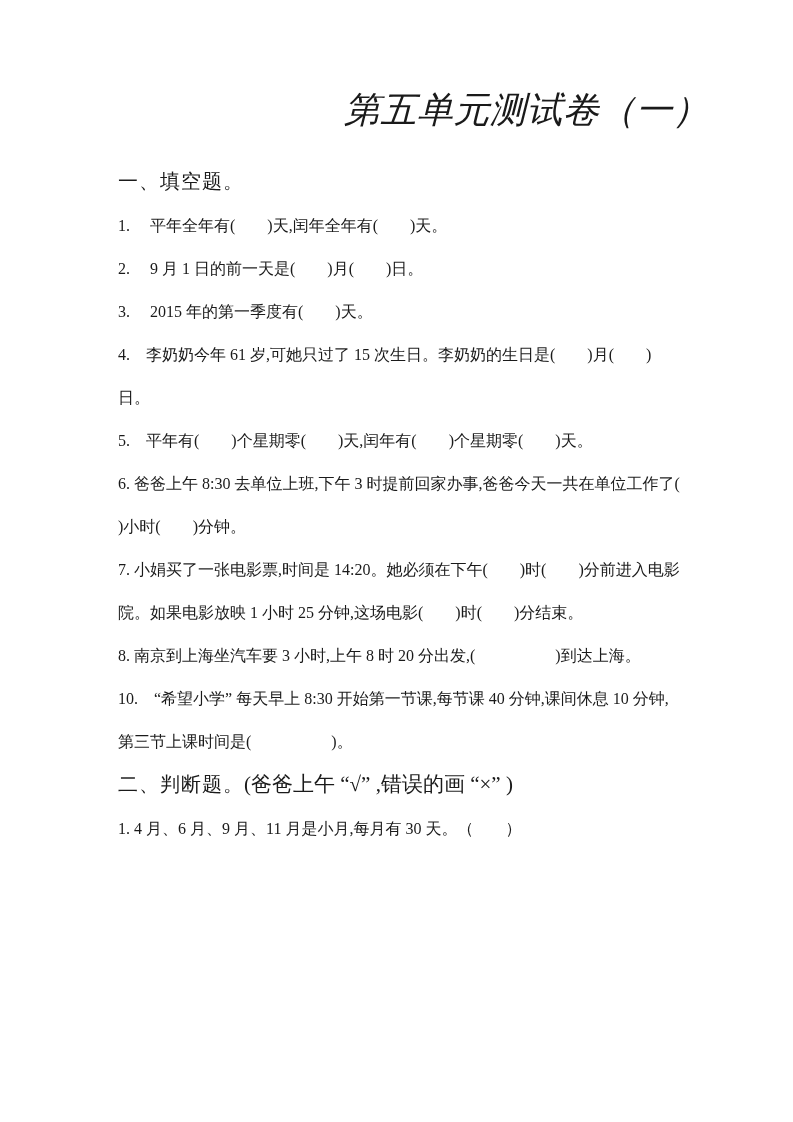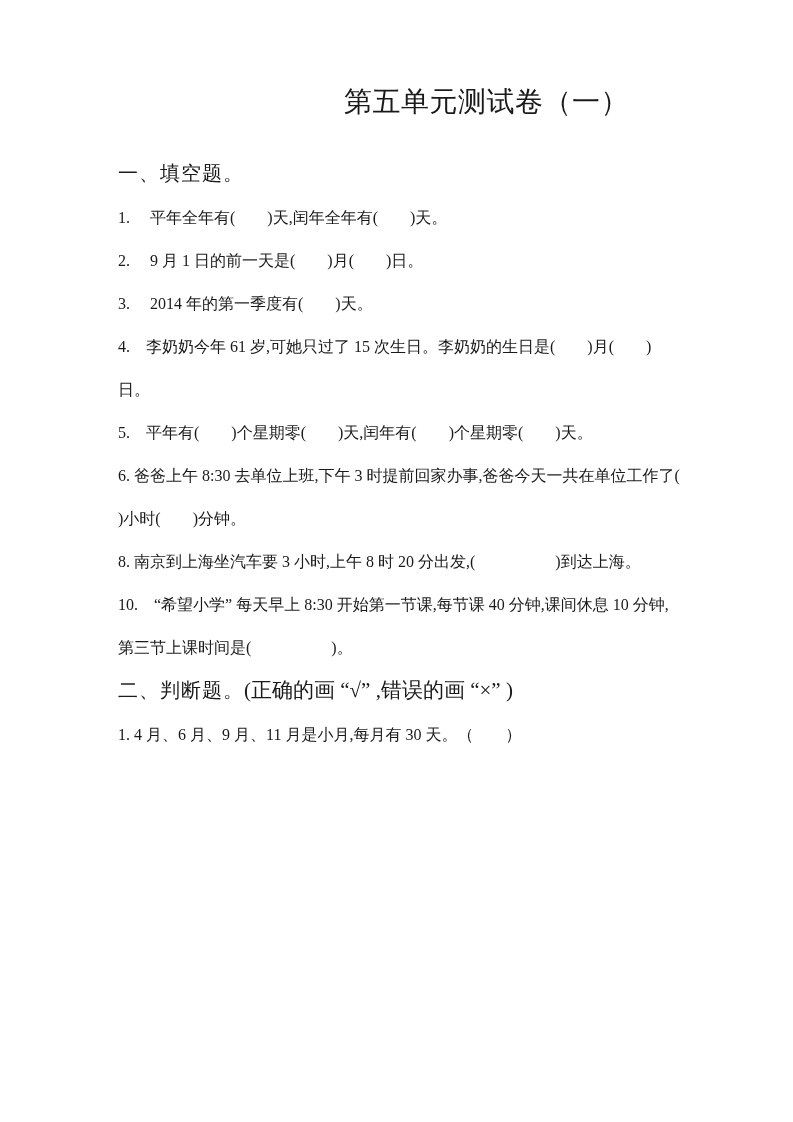--- a/index.html
+++ b/index.html
@@ -15,26 +15,27 @@
     font-family: "Liberation Serif", serif;
   }
   .page {
     box-sizing: border-box;
     width: 793px;
     height: 1122px;
     padding: 80px 112px 0 118px;
   }
   .doc-title {
     font-family: "Liberation Serif", serif;
-    font-size: 28px;
+    font-size: 36px;
     font-weight: 400;
     line-height: 44px;
-    margin: 0 0 28px 226px;
+    margin: 8px 0 28px 226px;
     white-space: nowrap;
     letter-spacing: 0.5px;
+    font-style: italic;
   }
   .sec-heading-line {
     margin: 26px 0 0 0;
     line-height: 43px;
   }
   .sec-heading {
     font-family: Liberation Sans, sans-serif;
     font-size: 20px;
     letter-spacing: 1px;
   }
@@ -61,29 +62,30 @@
 
   <h1 class="doc-title">第五单元测试卷（一）</h1>
 
   <div class="sec-heading-line">
     <span class="sec-heading">一、填空题。</span>
   </div>
 
   <div class="questions">
     <p class="q">1.　 平年全年有(　　)天,闰年全年有(　　)天。</p>
     <p class="q">2.　 9 月 1 日的前一天是(　　)月(　　)日。</p>
-    <p class="q">3.　 2014 年的第一季度有(　　)天。</p>
+    <p class="q">3.　 2015 年的第一季度有(　　)天。</p>
     <p class="q">4.　李奶奶今年 61 岁,可她只过了 15 次生日。李奶奶的生日是(　　)月(　　)日。</p>
     <p class="q">5.　平年有(　　)个星期零(　　)天,闰年有(　　)个星期零(　　)天。</p>
     <p class="q">6. 爸爸上午 8:30 去单位上班,下午 3 时提前回家办事,爸爸今天一共在单位工作了(　　)小时(　　)分钟。</p>
+    <p class="q">7. 小娟买了一张电影票,时间是 14:20。她必须在下午(　　)时(　　)分前进入电影院。如果电影放映 1 小时 25 分钟,这场电影(　　)时(　　)分结束。</p>
     <p class="q">8. 南京到上海坐汽车要 3 小时,上午 8 时 20 分出发,(　　　　　)到达上海。</p>
     <p class="q">10.　“希望小学” 每天早上 8:30 开始第一节课,每节课 40 分钟,课间休息 10 分钟,第三节上课时间是(　　　　　)。</p>
   </div>
 
   <div class="sec-heading-line" style="margin-top:0;">
-    <span class="sec-heading">二、判断题。</span><span class="sec-note">(正确的画 “√” ,错误的画 “×” )</span>
+    <span class="sec-heading">二、判断题。</span><span class="sec-note">(爸爸上午 “√” ,错误的画 “×” )</span>
   </div>
 
   <div class="questions">
     <p class="q">1. 4 月、6 月、9 月、11 月是小月,每月有 30 天。（　　）</p>
   </div>
 
 </div>
 
 </body></html>

